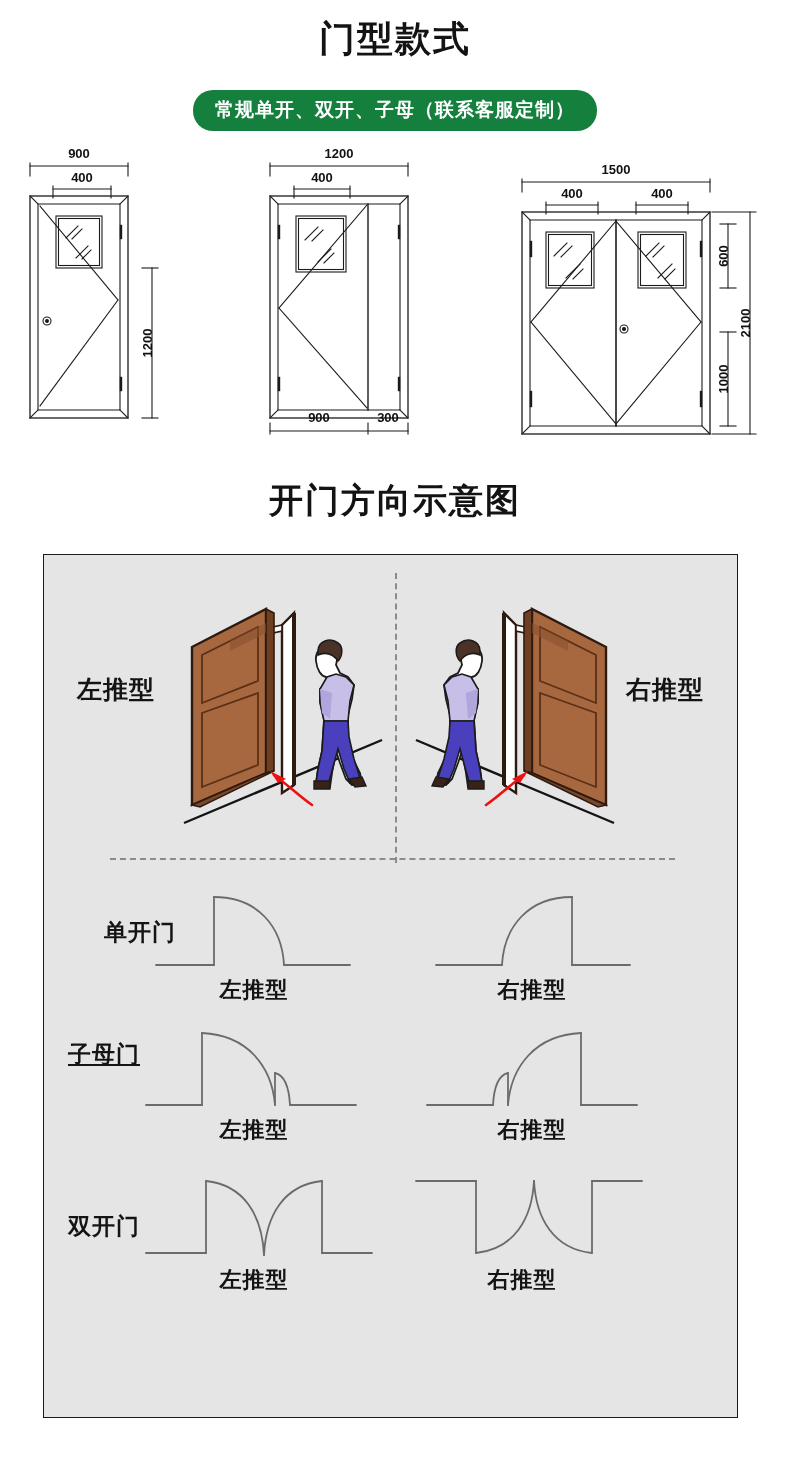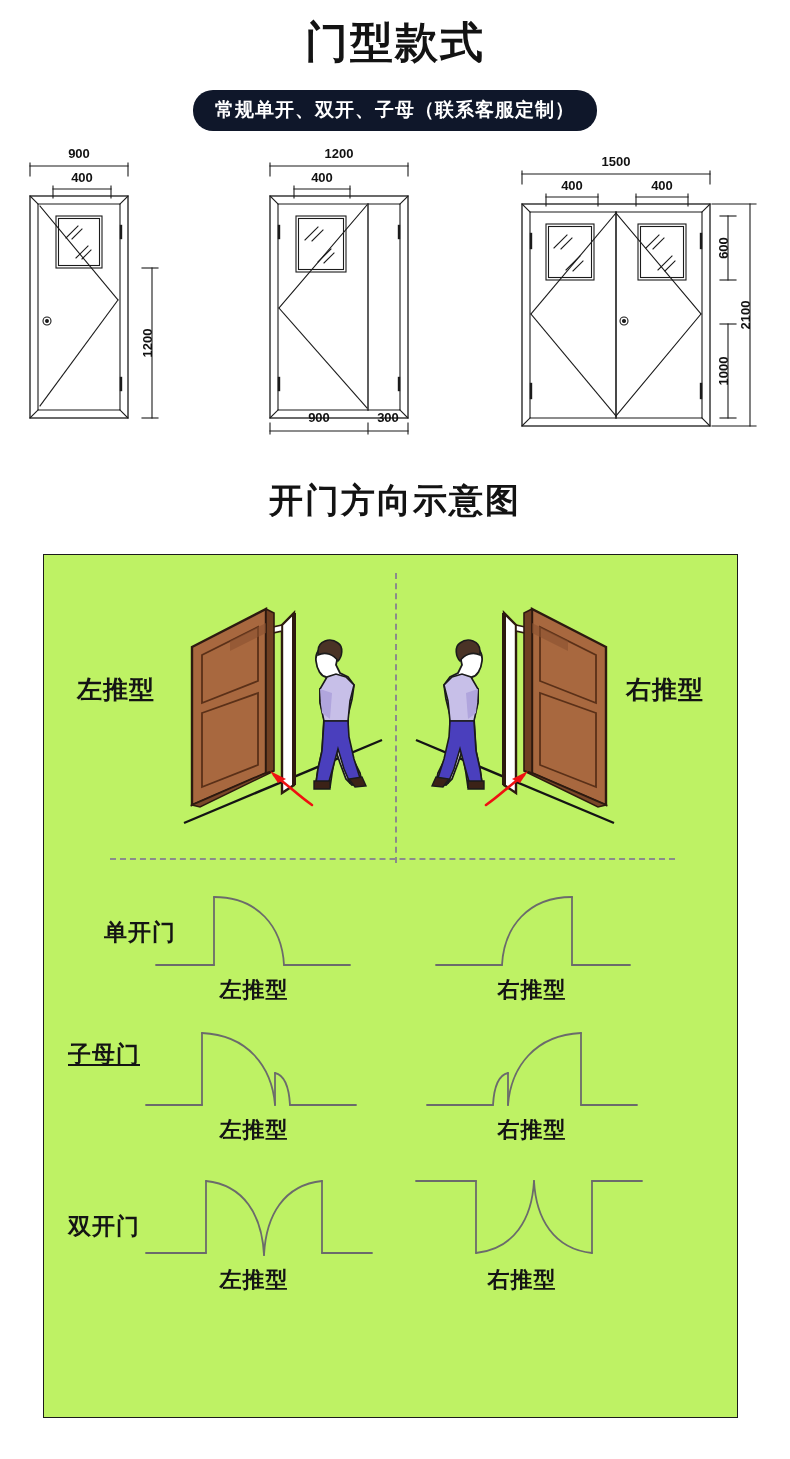--- a/index.html
+++ b/index.html
@@ -10,30 +10,30 @@
     font-family: "Liberation Sans", "DejaVu Sans", sans-serif;
     position: relative;
     overflow: hidden;
     color: #111;
   }
 
   
   .page-title {
     position:absolute; left:0; top:18px; width:790px;
     text-align:center;
-    font-size:43px; font-weight:700; letter-spacing:2px;
+    font-size:36px; font-weight:700; letter-spacing:2px;
     color:#131313; line-height:1.15;
   }
   .subtitle-wrap {
     position:absolute; left:0; top:90px; width:790px;
     text-align:center;
   }
   .subtitle-pill {
     display:inline-block;
-    background:#0f172a;
+    background:#15803d;
     color:#ffffff;
     font-size:19px; font-weight:700;
     padding:7px 22px 8px 22px;
     border-radius:20px;
     letter-spacing:1px;
     white-space:nowrap;
   }
 
   
   .door-specs {
@@ -49,21 +49,21 @@
     font-size:34px; font-weight:700; letter-spacing:2px;
     color:#131313;
   }
 
   
   .diagram-box {
     position:absolute;
     left:43px; top:554px;
     width:695px; height:864px;
     border:1.6px solid #1b1b1b;
-    background:#bef264;
+    background:#e5e5e5;
   }
 
   .illus-area { position:absolute; left:0; top:0; width:100%; height:310px; }
   .illus-divider-v {
     position:absolute; left:351px; top:18px; width:0; height:290px;
     border-left:2px dashed #8b8b8b;
   }
   .illus-divider-h {
     position:absolute; left:66px; top:303px; width:565px; height:0;
     border-top:2px dashed #8b8b8b;
@@ -200,21 +200,21 @@
         <line x1="156" y1="285" x2="156" y2="296"></line>
         <line x1="18" y1="293" x2="156" y2="293"></line>
       </g>
       <text x="87" y="20" text-anchor="middle" font-family="Liberation Sans, sans-serif" font-size="13" font-weight="700" fill="#111">1200</text>
       <text x="70" y="44" text-anchor="middle" font-family="Liberation Sans, sans-serif" font-size="13" font-weight="700" fill="#111">400</text>
       <text x="67" y="284" text-anchor="middle" font-family="Liberation Sans, sans-serif" font-size="13" font-weight="700" fill="#111">900</text>
       <text x="136" y="284" text-anchor="middle" font-family="Liberation Sans, sans-serif" font-size="13" font-weight="700" fill="#111">300</text>
     </svg>
   </div>
 
-  <div class="door-spec" style="left:488px; top:8px; width:285px;">
+  <div class="door-spec" style="left:488px; top:16px; width:285px;">
     <svg width="285" height="300" viewBox="0 0 285 300">
       <g stroke="#1b1b1b" fill="none" stroke-width="1.1" stroke-linecap="square">
 
         <line x1="34" y1="25" x2="34" y2="38"></line>
         <line x1="222" y1="25" x2="222" y2="38"></line>
         <line x1="34" y1="28" x2="222" y2="28"></line>
 
         <line x1="58" y1="48" x2="58" y2="60"></line>
         <line x1="110" y1="48" x2="110" y2="60"></line>
         <line x1="58" y1="51" x2="110" y2="51"></line>

